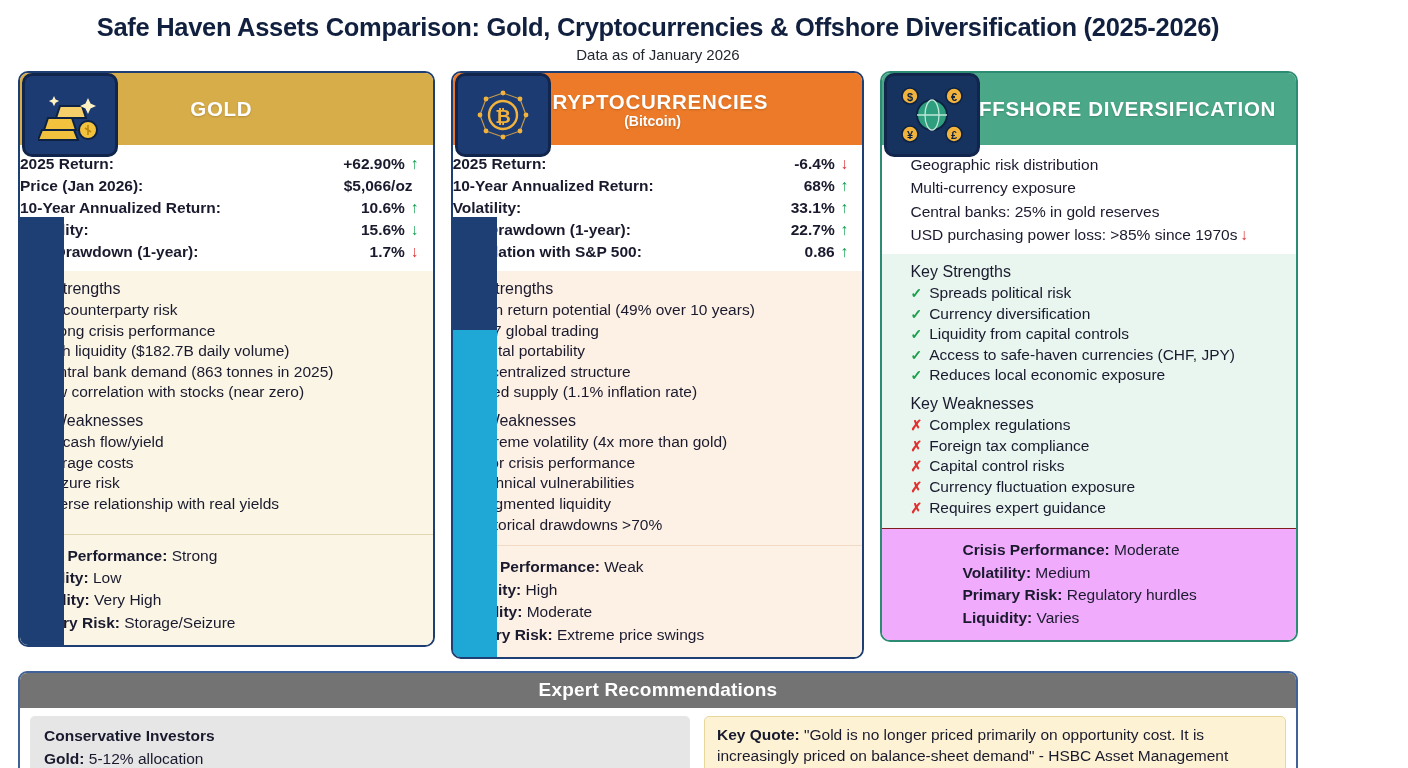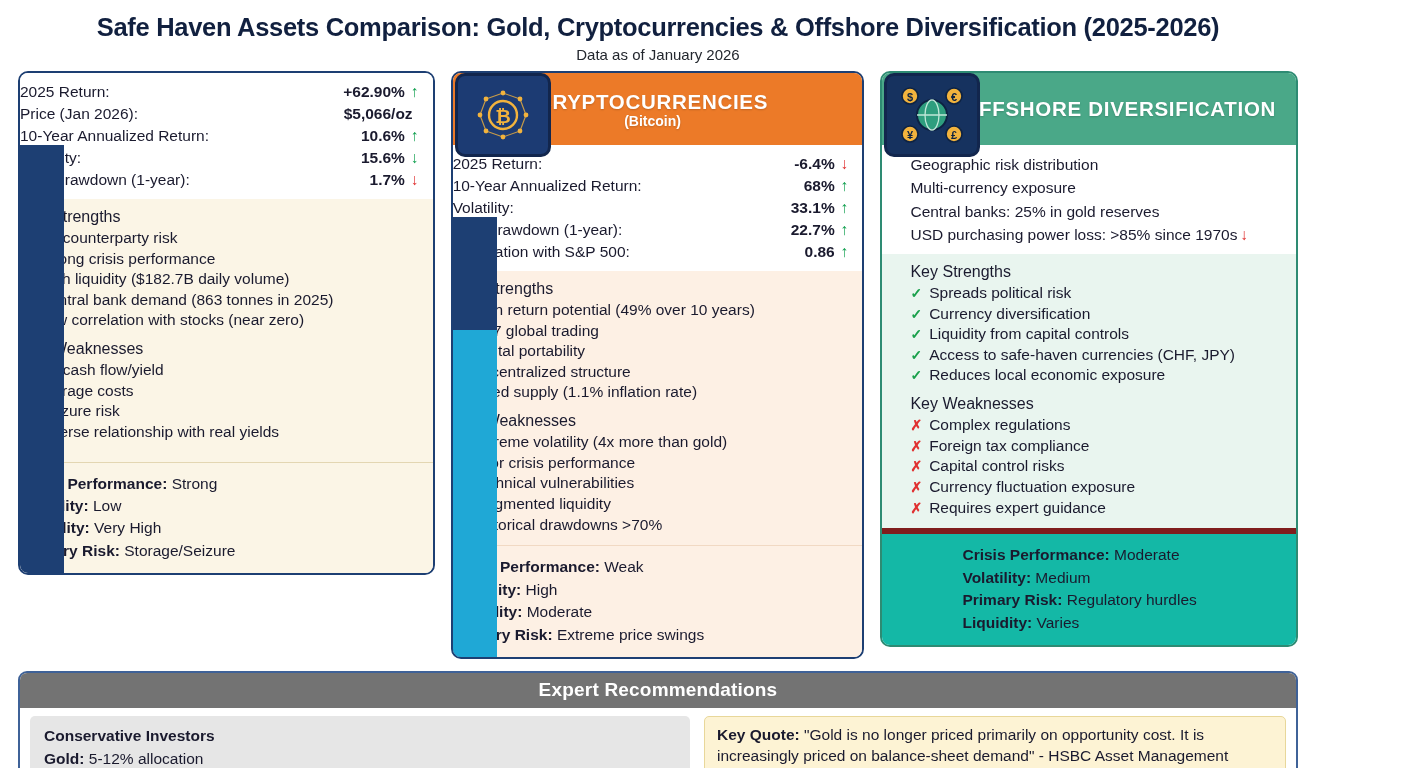--- a/index.html
+++ b/index.html
@@ -84,21 +84,21 @@
   .gold .stripe { background: #1d3f73; }
   .crypto .stripe { background: #1d3f73; }
   .crypto .stripe.lower { background: #1fa8d6; top: 185px; }
 
   .card-body { position: relative; }
   .indent { padding-left: 54px; }
   .offshore .indent { padding-left: 28px; }
 
   .metrics { background: #ffffff; padding: 8px 14px 8px 0; }
   .metric-row { display: flex; align-items: baseline; font-size: 15.5px; line-height: 1.42; }
-  .metric-label { font-weight: normal; }
+  .metric-label { font-weight: bold; }
   .metric-spacer { flex: 1; }
   .metric-value { font-weight: bold; }
   .arrow { font-weight: bold; margin-left: 6px; }
   .up { color: #12a050; }
   .down { color: #e03131; }
 
   .plain-line { font-size: 15.5px; line-height: 1.5; }
   .plain-line .arrow { margin-left: 3px; }
 
   .sw-section { padding: 9px 14px 10px 0; }
@@ -108,21 +108,21 @@
 
   .sw-title { font-weight: normal; font-size: 16px; margin-bottom: 2px; }
   .sw-item { font-size: 15.5px; line-height: 1.33; display: flex; gap: 7px; align-items: baseline; }
   .tick { color: #19a04b; font-weight: bold; font-size: 14px; }
   .cross { color: #e03131; font-weight: bold; font-size: 14px; }
   .gap { height: 9px; }
 
   .summary { padding: 10px 14px 11px 0; font-size: 15.5px; line-height: 1.45; }
   .gold .summary { background: #fbf5e6; border-top: 1px solid #e3d6b2; }
   .crypto .summary { background: #fdf0e4; border-top: 1px solid #f1d9c3; }
-  .offshore .summary { background: #14b8a6; border-top: 6px solid #7f1d1d; }
+  .offshore .summary { background: #f0abfc; border-top: 1px solid #7f1d1d; }
   .summary b { font-weight: bold; }
 
   
   .rec-panel {
     margin-top: 12px;
     border: 2.5px solid #3f6298;
     border-radius: 9px;
     overflow: hidden;
     background: #fff;
   }
@@ -159,20 +159,38 @@
 <body>
 
 <div class="page">
 
   <div class="title">Safe Haven Assets Comparison: Gold, Cryptocurrencies &amp; Offshore Diversification (2025-2026)</div>
   <div class="subtitle">Data as of January 2026</div>
 
   <div class="cards">
 
     <div class="card gold">
+      <div class="card-header">
+        <div class="icon-badge">
+          <svg width="64" height="54" viewBox="0 0 64 54">
+            <g stroke="#0d2242" stroke-width="2">
+              <polygon points="10,30 34,30 38,42 6,42" fill="#f2c23e"></polygon>
+              <polygon points="4,42 36,42 40,52 0,52" fill="#f2c23e"></polygon>
+              <polygon points="22,18 44,18 48,30 18,30" fill="#f5d06a"></polygon>
+              <circle cx="50" cy="42" r="9" fill="#f2c23e"></circle>
+            </g>
+            <path d="M50 37 l0 10 M47 40 l6 4" stroke="#b8860b" stroke-width="1.6" fill="none"></path>
+            <path d="M50 10 l2.5 5.5 5.5 2.5 -5.5 2.5 -2.5 5.5 -2.5 -5.5 -5.5 -2.5 5.5 -2.5z" fill="#fff3c4"></path>
+            <path d="M16 8 l1.6 3.5 3.5 1.6 -3.5 1.6 -1.6 3.5 -1.6 -3.5 -3.5 -1.6 3.5 -1.6z" fill="#fff3c4"></path>
+          </svg>
+        </div>
+        <div class="hdr-title">
+          <span>GOLD</span>
+        </div>
+      </div>
       <div class="card-body">
         <div class="stripe"></div>
 
         <div class="metrics indent">
           <div class="metric-row">
             <span class="metric-label">2025 Return:</span>
             <span class="metric-spacer"></span>
             <span class="metric-value">+62.90%</span>
             <span class="arrow up">↑</span>
           </div>

